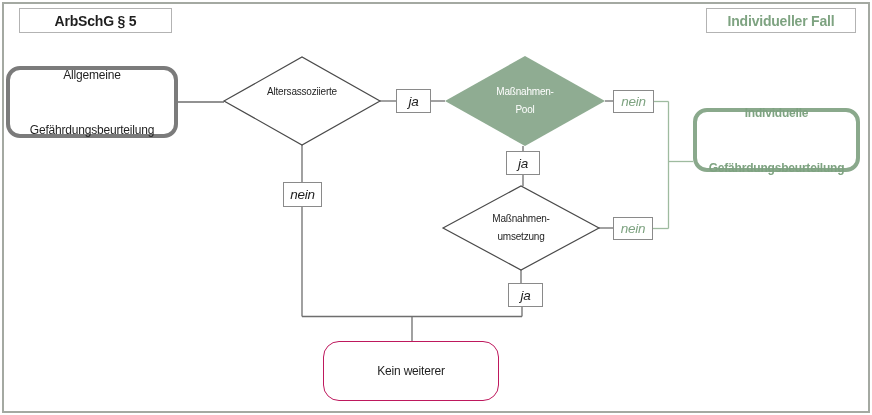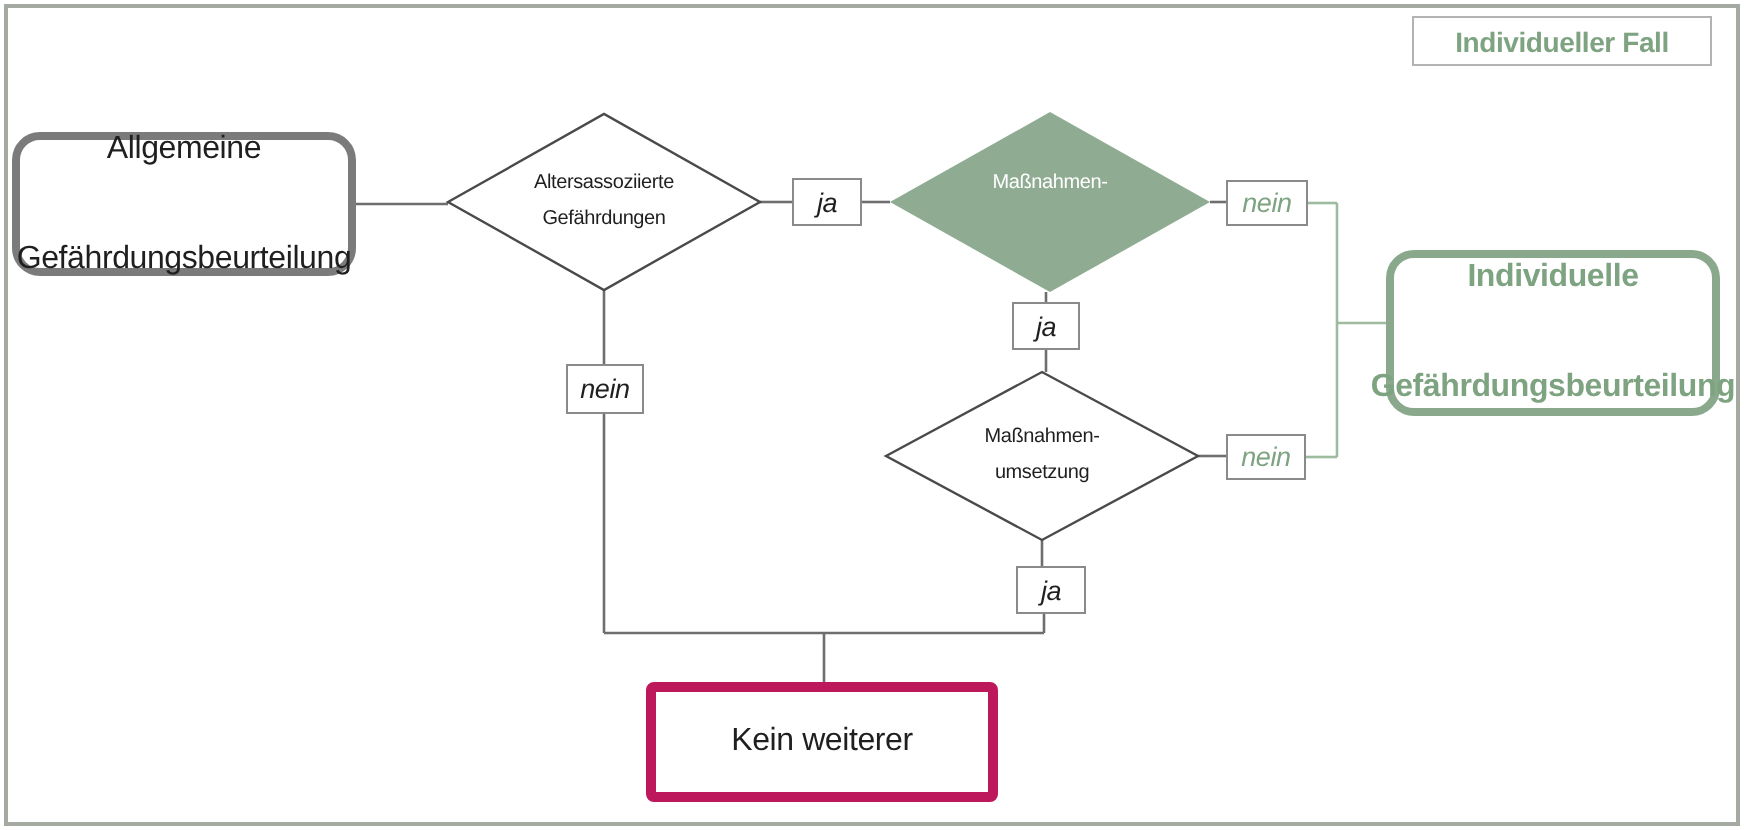--- a/index.html
+++ b/index.html
@@ -11,25 +11,25 @@
   .frame{position:absolute;inset:2px;border:2px solid #a4a9a2;pointer-events:none;}
   .svg-layer{position:absolute;left:0;top:0;}
   .abs{position:absolute;box-sizing:border-box;}
   .tag-box{
     display:flex;align-items:center;justify-content:center;
     border:1px solid #b3b3b3;background:#fff;
     font-weight:bold;font-size:14px;letter-spacing:-0.2px;
   }
   .node{
     display:flex;flex-direction:column;align-items:center;justify-content:center;
-    background:#fff;text-align:center;font-size:16px;line-height:18px;letter-spacing:-0.2px;gap:37px;
+    background:#fff;text-align:center;font-size:12px;line-height:18px;letter-spacing:-0.2px;gap:37px;
   }
   .round-thick-gray{border:4px solid #7b7b7b;border-radius:14px;}
   .round-thick-green{border:4px solid #8aa98c;border-radius:14px;color:#7ea381;font-weight:bold;}
-  .round-thin{border:5px solid #be185d;border-radius:4px;}
+  .round-thin{border:1px solid #be185d;border-radius:16px;}
   .edge-label{
     display:flex;align-items:center;justify-content:center;
     border:1px solid #8a8a8a;background:#fff;font-size:13.5px;letter-spacing:-0.2px;font-style:italic;
   }
   .edge-label.green{color:#7ea381;}
   .diamond-label{
     position:absolute;text-align:center;font-size:10px;line-height:18px;letter-spacing:-0.2px;
     pointer-events:none;
   }
   .diamond-label.white{color:#ffffff;}
@@ -62,35 +62,38 @@
       <path d="M653,228.5 H668.5"></path>
       <path d="M668.5,161.5 H693"></path>
     </g>
     <polygon points="224,101 302,57 380,101 302,145" fill="#ffffff" stroke="#4a4a4a" stroke-width="1.2"></polygon>
     <polygon points="445,101 525,56 605,101 525,146" fill="#8fac92"></polygon>
     <polygon points="443,228 521,186 599,228 521,270" fill="#ffffff" stroke="#4a4a4a" stroke-width="1.2"></polygon>
   </svg>
 
   <div class="frame"></div>
 
+  <div class="abs tag-box" style="left:19px;top:8px;width:153px;height:25px;">
+    <span>ArbSchG § 5</span>
+  </div>
   <div class="abs tag-box green-text" style="left:706px;top:8px;width:150px;height:25px;">
     <span>Individueller Fall</span>
   </div>
 
   <div class="abs node round-thick-gray" style="left:6px;top:66px;width:172px;height:72px;">
     <span>Allgemeine</span>
     <span>Gefährdungsbeurteilung</span>
   </div>
 
   <div class="diamond-label" style="left:212px;top:83px;width:180px;">
     <span style="display:block">Altersassoziierte</span>
-    <span style="display:block">Gefährdungen</span>
   </div>
   <div class="diamond-label white" style="left:445px;top:83px;width:160px;">
     <span style="display:block">Maßnahmen-</span>
+    <span style="display:block">Pool</span>
   </div>
   <div class="diamond-label" style="left:431px;top:210px;width:180px;">
     <span style="display:block">Maßnahmen-</span>
     <span style="display:block">umsetzung</span>
   </div>
 
   <div class="abs edge-label" style="left:396px;top:89px;width:35px;height:24px;">
     <span>ja</span>
   </div>
   <div class="abs edge-label" style="left:283px;top:182px;width:39px;height:25px;">
@@ -102,21 +105,21 @@
   <div class="abs edge-label" style="left:506px;top:151px;width:34px;height:24px;">
     <span>ja</span>
   </div>
   <div class="abs edge-label green" style="left:613px;top:217px;width:40px;height:23px;">
     <span>nein</span>
   </div>
   <div class="abs edge-label" style="left:508px;top:283px;width:35px;height:24px;">
     <span>ja</span>
   </div>
 
-  <div class="abs node round-thick-green" style="left:693px;top:125px;width:167px;height:83px;text-align:right;">
+  <div class="abs node round-thick-green" style="left:693px;top:108px;width:167px;height:64px;text-align:right;">
     <span>Individuelle</span>
     <span>Gefährdungsbeurteilung</span>
   </div>
 
   <div class="abs node round-thin" style="left:323px;top:341px;width:176px;height:60px;">
     <span>Kein weiterer</span>
   </div>
 
 </div>
 

